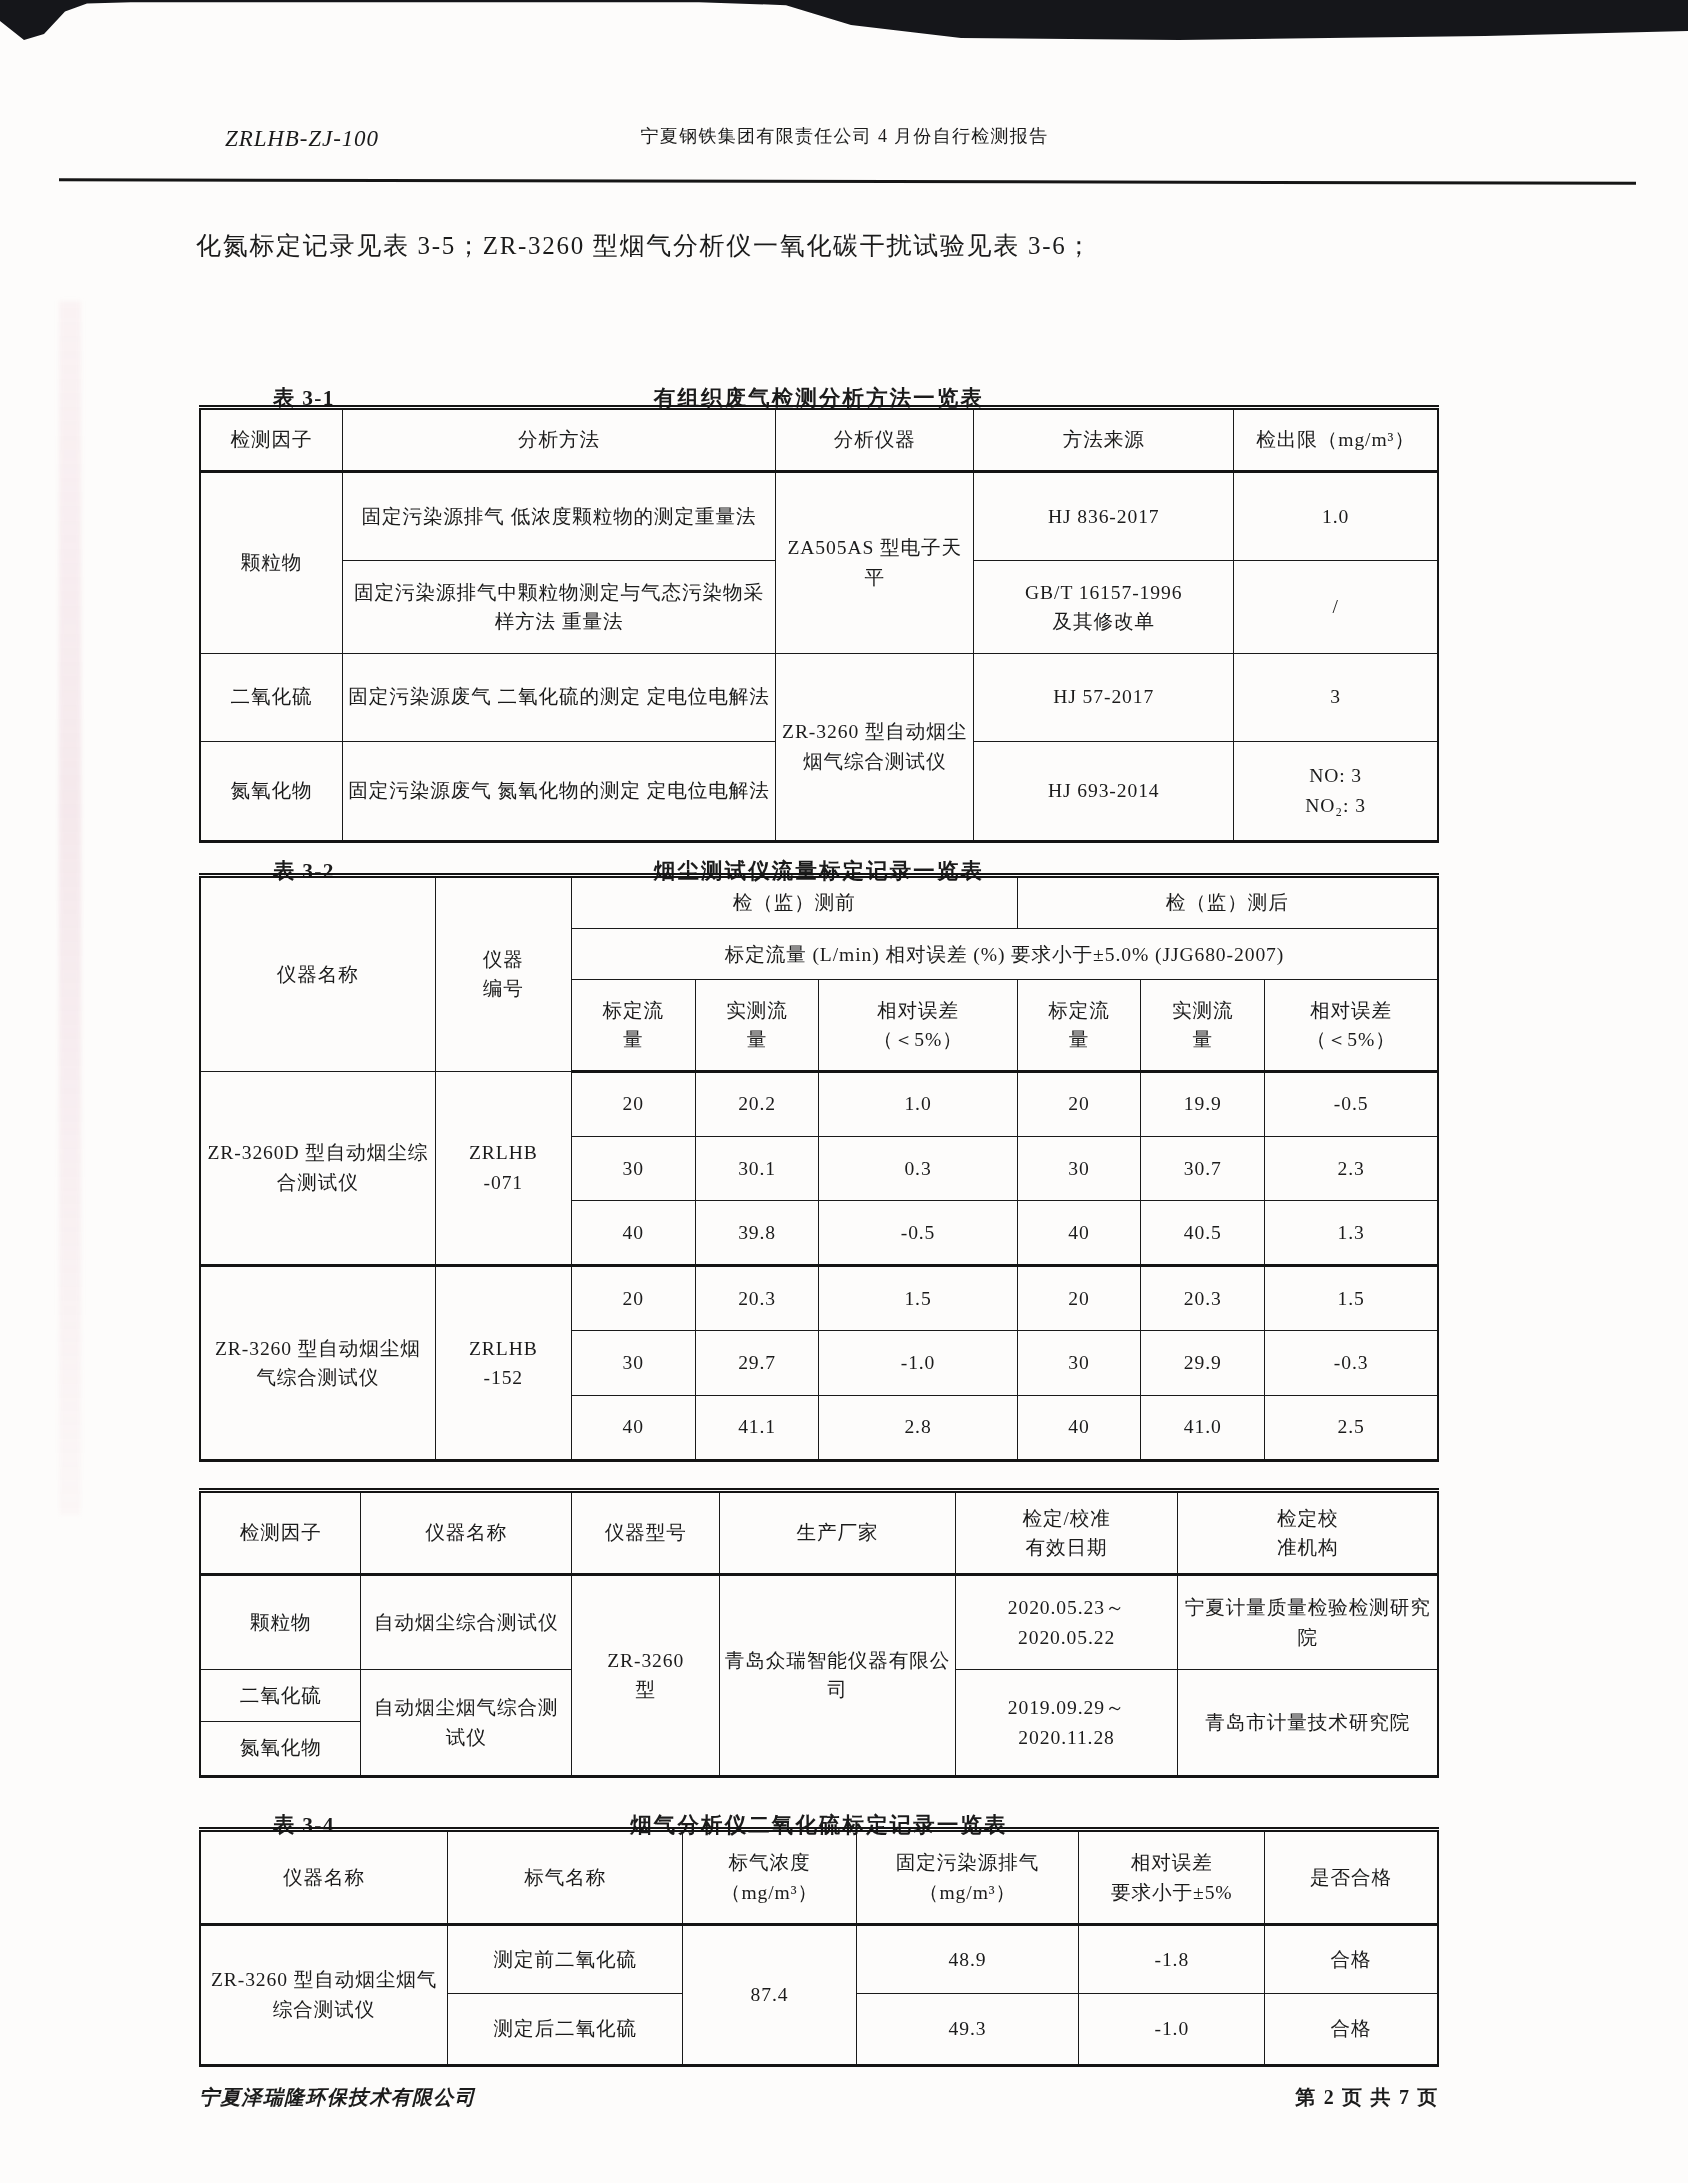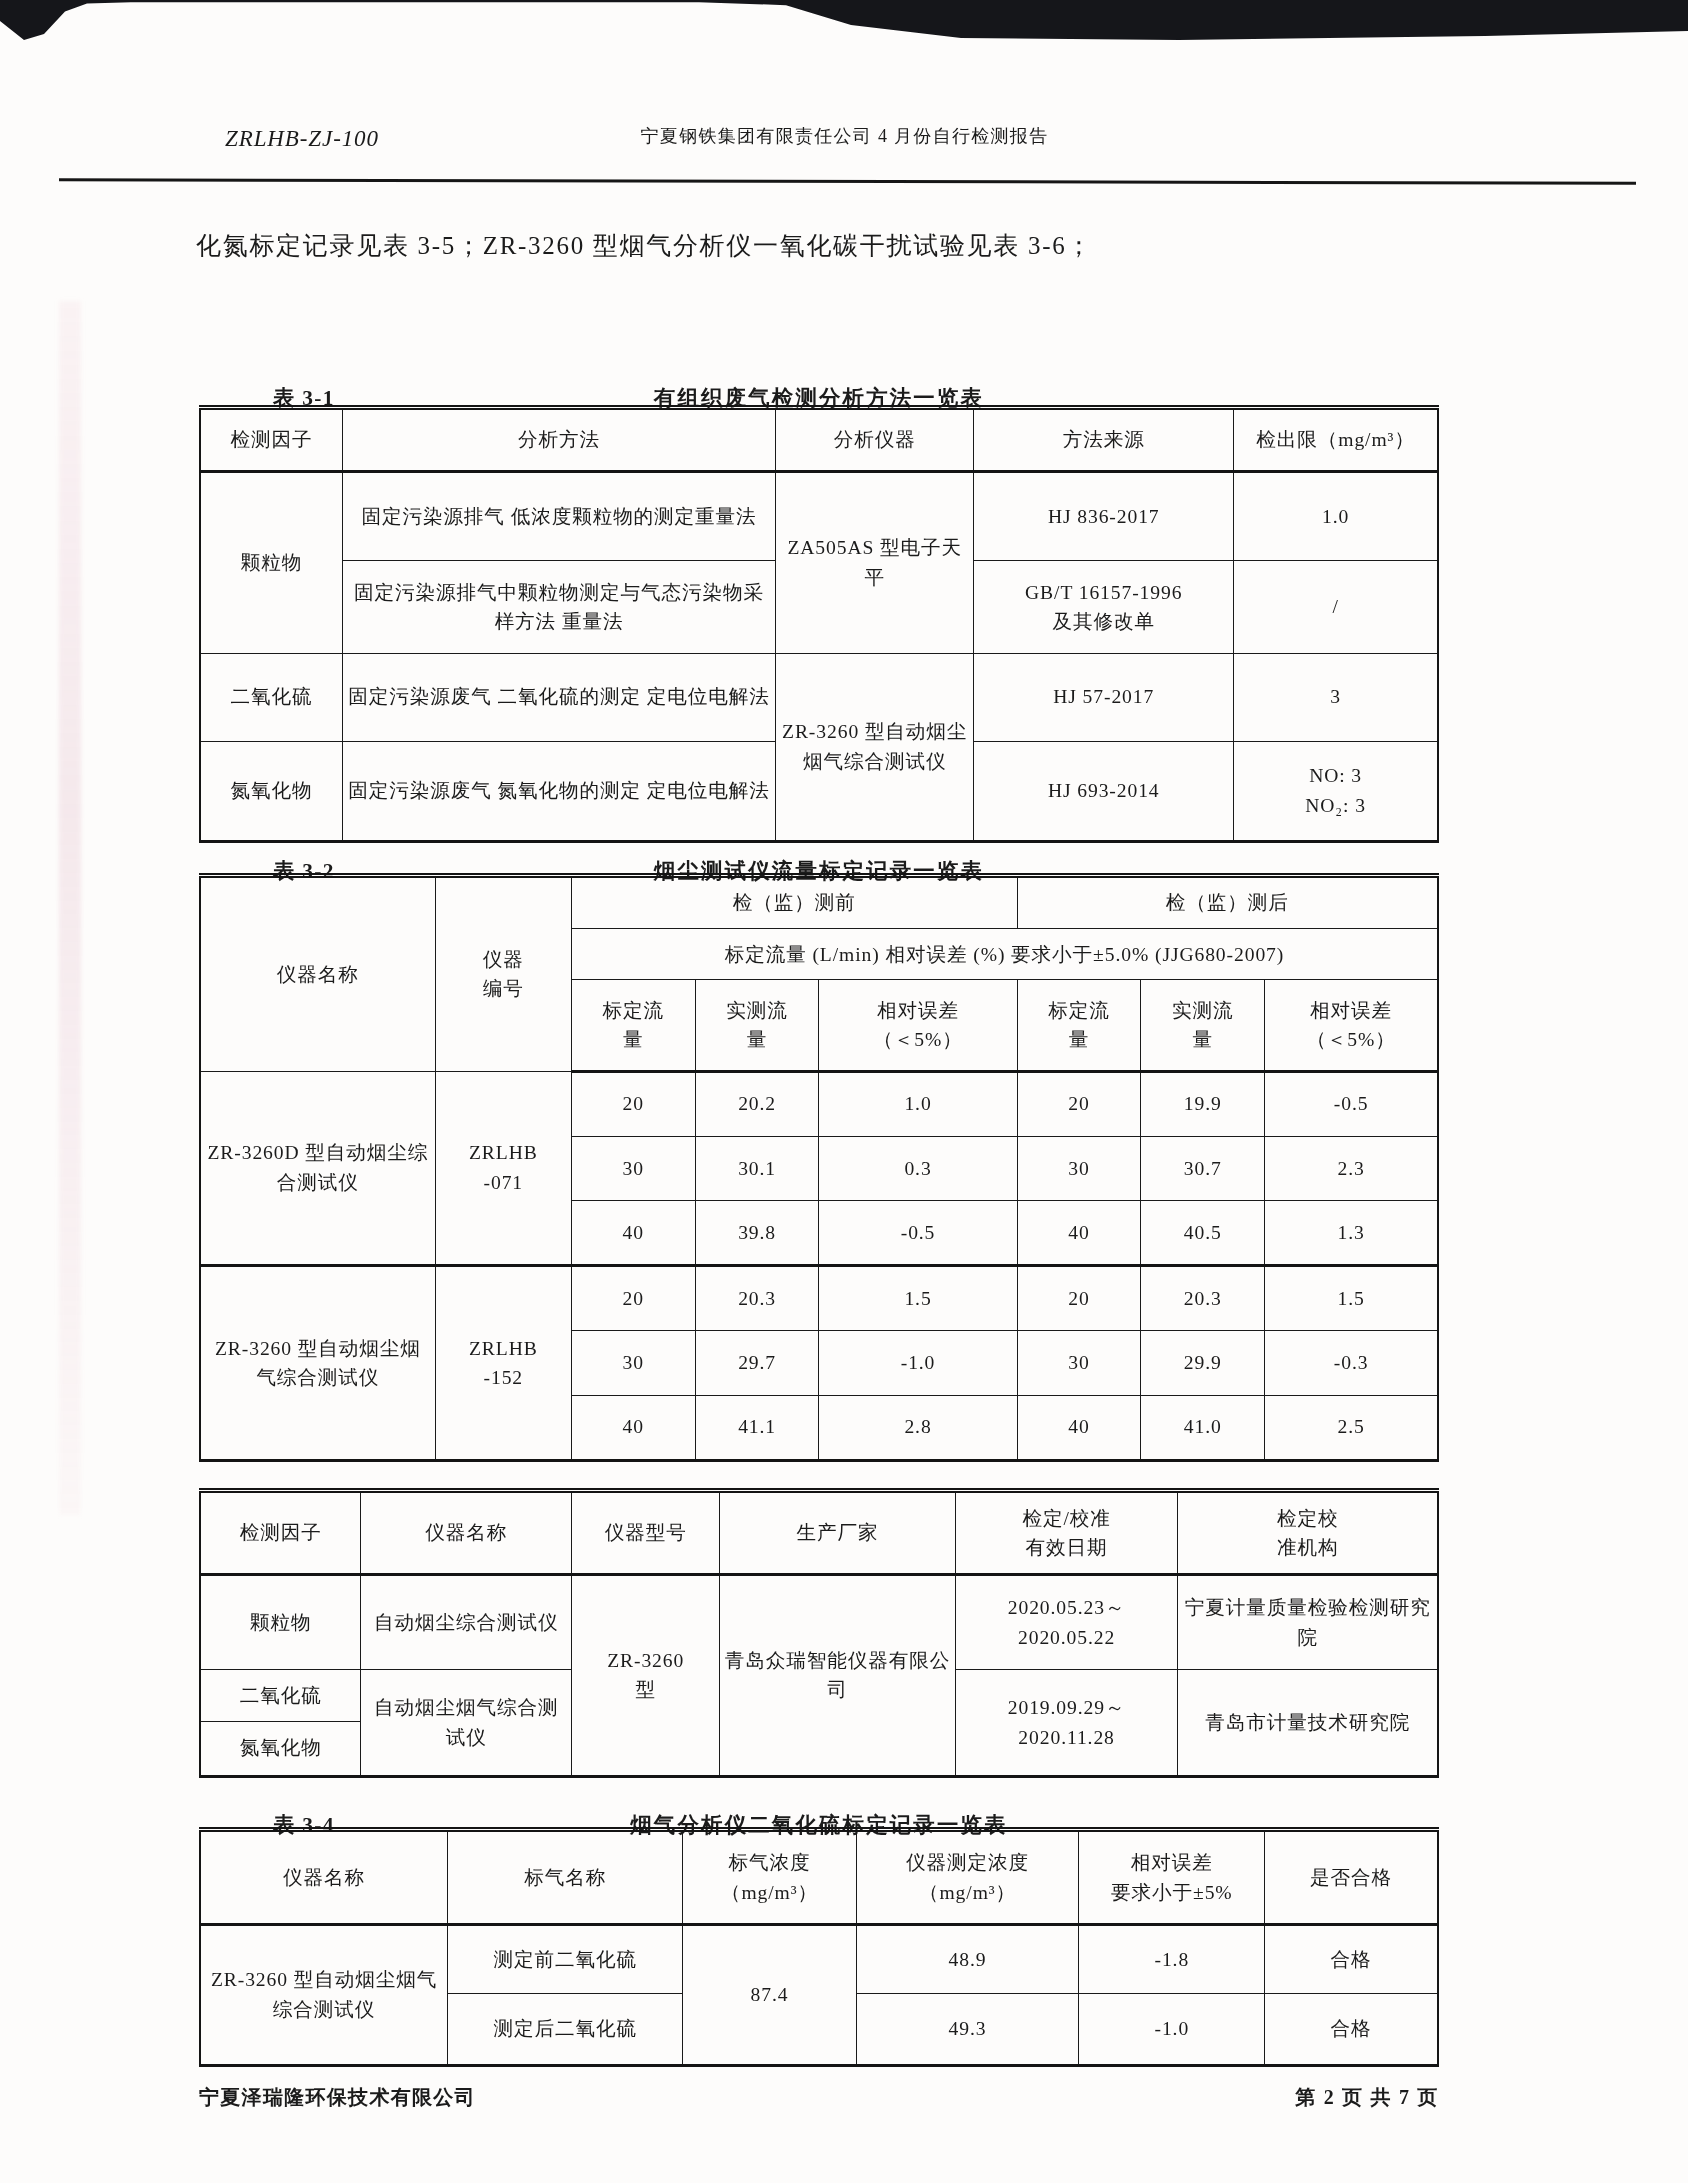--- a/index.html
+++ b/index.html
@@ -40,21 +40,21 @@
     border:1.7px solid #1a1a1a;
     text-align:center;vertical-align:middle;
     font-size:19.6px;font-weight:normal;line-height:1.5;
     letter-spacing:0.9px;padding:2.6px 4.4px;
     white-space:pre-line;
   }
   table.t tr.hd>th{border-bottom:3.1px solid #141414;}
   table.t tr.block-sep>td{border-top:3.5px solid #141414;}
   .t31{top:405px;}  .t32{top:873px;}  .t33{top:1488px;}  .t34{top:1827px;}
   .cap31{top:366px;} .cap32{top:839px;} .cap33{top:1455px;} .cap34{top:1793px;}
-  .footer-company{position:absolute;left:199px;top:2084px;font-size:20px;font-weight:bold;letter-spacing:1.3px;}
+  .footer-company{position:absolute;left:199px;top:2084px;font-size:20px;font-weight:bold;letter-spacing:1.3px;font-style:italic;}
   .footer-page{position:absolute;right:250px;top:2084px;font-size:20px;font-weight:bold;letter-spacing:1.7px;}
 </style>
 </head>
 <body>
 
 <div class="page">
 
   <div class="scan-band-top"></div>
   <div class="scan-streak-left"></div>
 
@@ -268,21 +268,21 @@
         <col style="width:18%">
         <col style="width:15%">
         <col style="width:14%">
       </colgroup>
     <tbody>
         <tr class="hd">
       <th style="height:86px">仪器名称</th>
       <th>标气名称</th>
       <th>标气浓度
 （mg/m³）</th>
-      <th>仪器测定浓度
+      <th>固定污染源排气
 （mg/m³）</th>
       <th>相对误差
 要求小于±5%</th>
       <th>是否合格</th>
     </tr>
     <tr>
       <td rowspan="2">ZR-3260 型自动烟尘烟气综合测试仪</td>
       <td style="height:62px">测定前二氧化硫</td>
       <td rowspan="2">87.4</td>
       <td>48.9</td>

